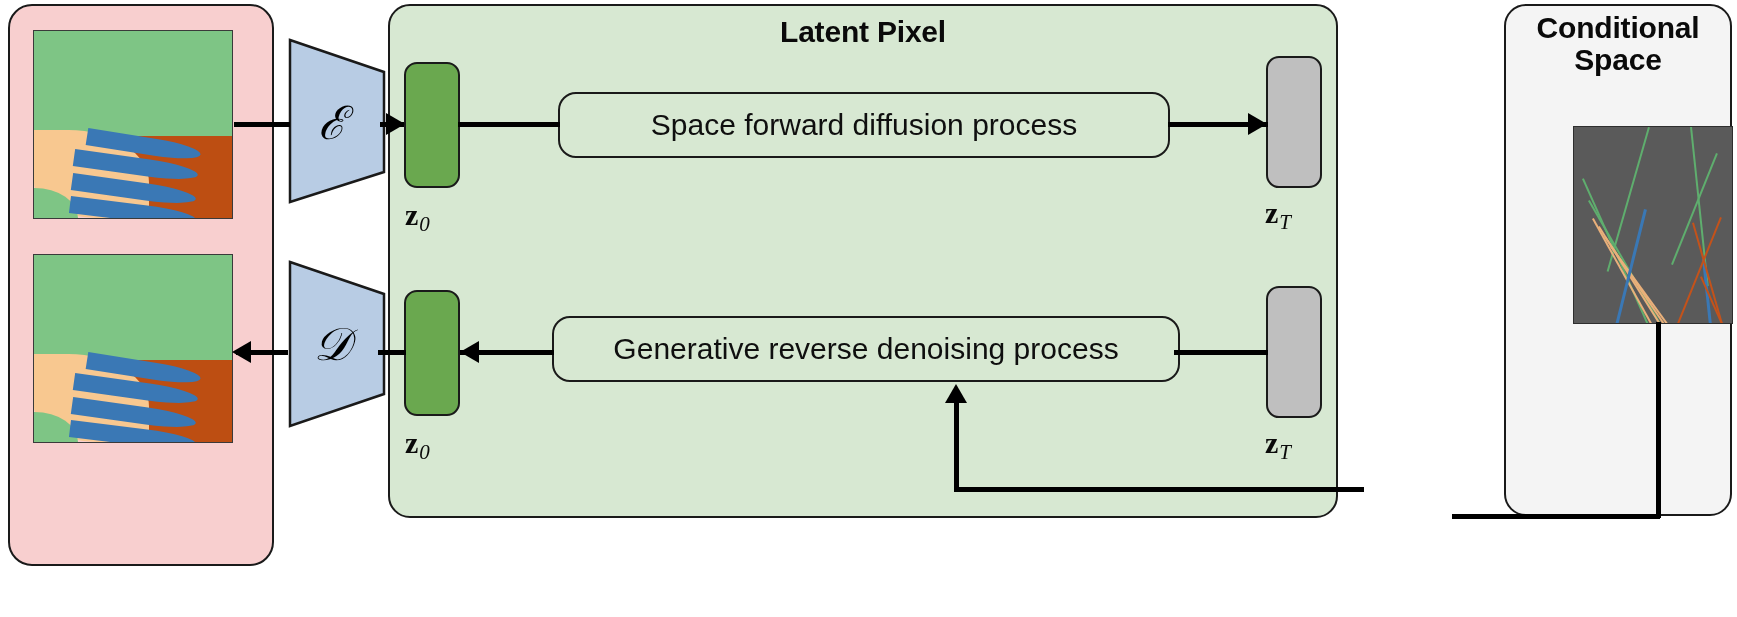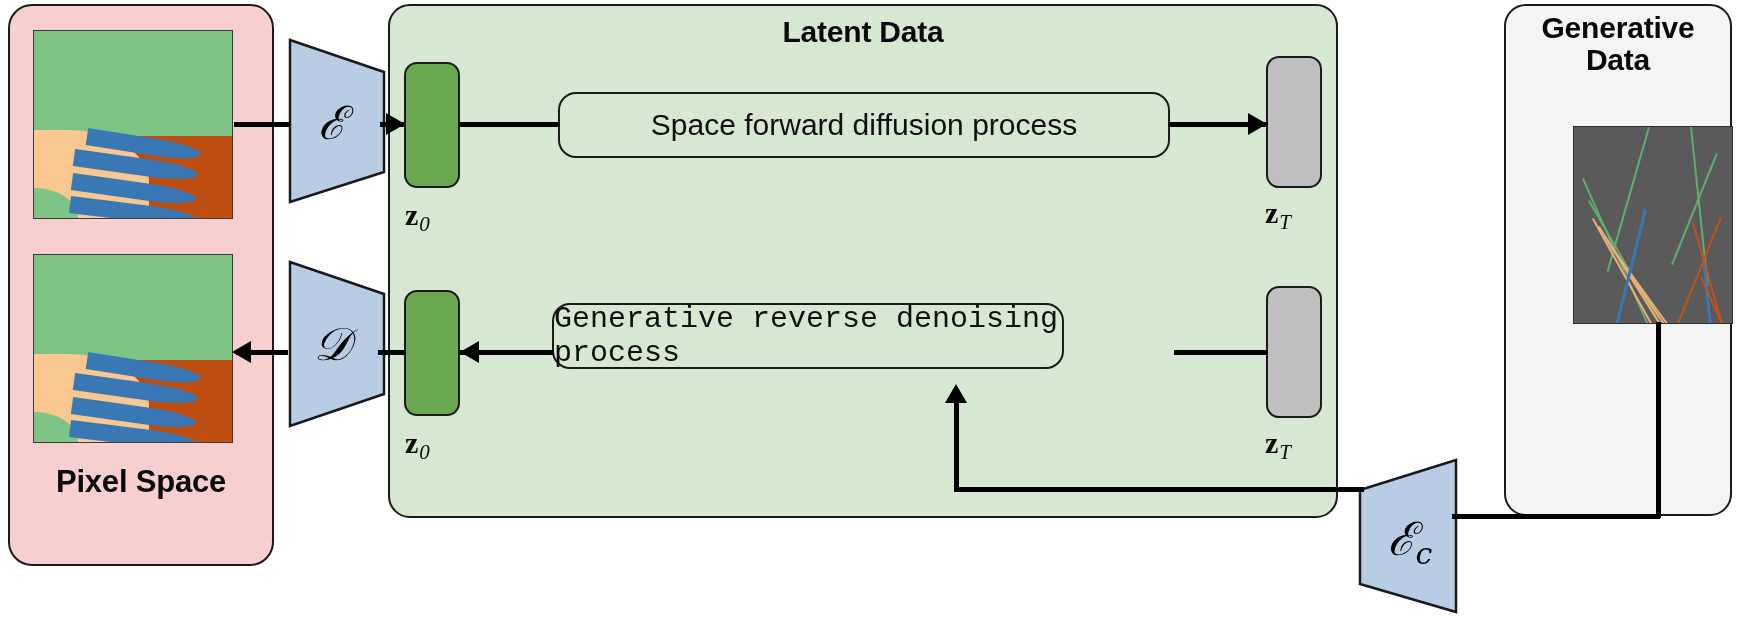--- a/index.html
+++ b/index.html
@@ -140,21 +140,21 @@
     border: 2px solid #1a1a1a;
     border-radius: 18px;
     background: #d7e8d2;
     display: flex;
     align-items: center;
     justify-content: center;
     font-size: 30px;
     color: #0f0f0f;
   }
   #forward-process-box { left: 558px; top: 92px;  width: 612px; height: 66px; }
-  #reverse-process-box { left: 552px; top: 303px; width: 512px; height: 66px; font-family: Liberation Mono, monospace; }
+  #reverse-process-box { left: 552px; top: 316px; width: 628px; height: 66px; }
 
   
   .trap {
     position: absolute;
     display: flex;
     align-items: center;
     justify-content: center;
   }
   .trap svg { position: absolute; left: 0; top: 0; }
   .trap .glyph {
@@ -210,27 +210,26 @@
     <div class="geo-sky"></div>
     <div class="geo-brown"></div>
     <div class="geo-sand"></div>
     <div class="geo-green-ll"></div>
     <div class="geo-fing" style="left:27%; top:52%; width:58%; transform:rotate(9deg);"></div>
     <div class="geo-fing" style="left:20%; top:63%; width:63%; transform:rotate(8deg);"></div>
     <div class="geo-fing" style="left:19%; top:76%; width:63%; transform:rotate(8deg);"></div>
     <div class="geo-fing" style="left:18%; top:88%; width:64%; transform:rotate(7deg);"></div>
   </div>
 
-  <div class="panel-title" id="pixel-space-title">Pixel Space</div>
 
   <div class="panel" id="latent-space-panel"></div>
-  <div class="panel-title" id="latent-space-title">Latent Data</div>
+  <div class="panel-title" id="latent-space-title">Latent Pixel</div>
 
   <div class="panel" id="conditional-panel"></div>
-  <div class="panel-title" id="conditional-title">Generative Data</div>
+  <div class="panel-title" id="conditional-title">Conditional Space</div>
 
   <div id="cond-img">
     <div class="track" style="left:8px;  top:52px;  width:2px; height:180px; background:#5fae6e; transform:rotate(-24deg);"></div>
     <div class="track" style="left:14px; top:74px;  width:2px; height:170px; background:#5fae6e; transform:rotate(-30deg);"></div>
     <div class="track" style="left:74px; top:0px;   width:2px; height:150px; background:#5fae6e; transform:rotate(16deg);"></div>
     <div class="track" style="left:116px;top:0px;   width:2px; height:160px; background:#5fae6e; transform:rotate(-6deg);"></div>
     <div class="track" style="left:142px;top:26px;  width:2px; height:120px; background:#5fae6e; transform:rotate(22deg);"></div>
     <div class="track" style="left:18px; top:92px;  width:2px; height:140px; background:#e9b07a; transform:rotate(-29deg);"></div>
     <div class="track" style="left:24px; top:100px; width:2px; height:136px; background:#e9b07a; transform:rotate(-32deg);"></div>
     <div class="track" style="left:30px; top:110px; width:2px; height:130px; background:#e9b07a; transform:rotate(-34deg);"></div>
@@ -274,26 +273,20 @@
     <span class="glyph">ℰ</span>
   </div>
 
   <div class="trap" id="decoder-trap">
     <svg width="106" height="172" viewBox="0 0 106 172">
       <polygon points="8,4 102,36 102,136 8,168" fill="#b8cce4" stroke="#1a1a1a" stroke-width="2.5"></polygon>
     </svg>
     <span class="glyph">𝒟</span>
   </div>
 
-  <div class="trap" id="cond-encoder-trap">
-    <svg width="106" height="156" viewBox="0 0 106 156">
-      <polygon points="4,32 100,2 100,154 4,126" fill="#b8cce4" stroke="#1a1a1a" stroke-width="2.5"></polygon>
-    </svg>
-    <span class="glyph"><span>ℰ</span><span class="sub">c</span></span>
-  </div>
 
   <div class="conn h" style="left:234px; top:122px; width:56px;"></div>
 
   <div class="conn h" style="left:380px; top:122px; width:24px;"></div>
   <div class="arrowhead right" style="left:386px; top:113px;"></div>
 
   <div class="conn h" style="left:458px; top:122px; width:102px;"></div>
 
   <div class="conn h" style="left:1168px; top:122px; width:100px;"></div>
   <div class="arrowhead right" style="left:1248px; top:113px;"></div>

